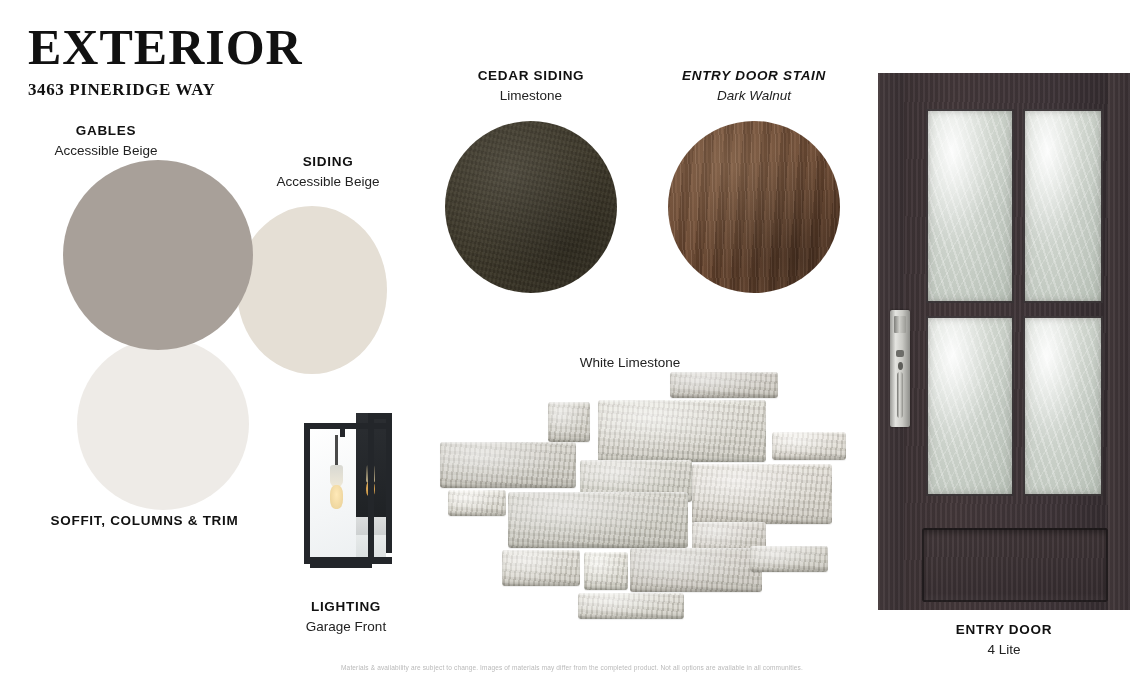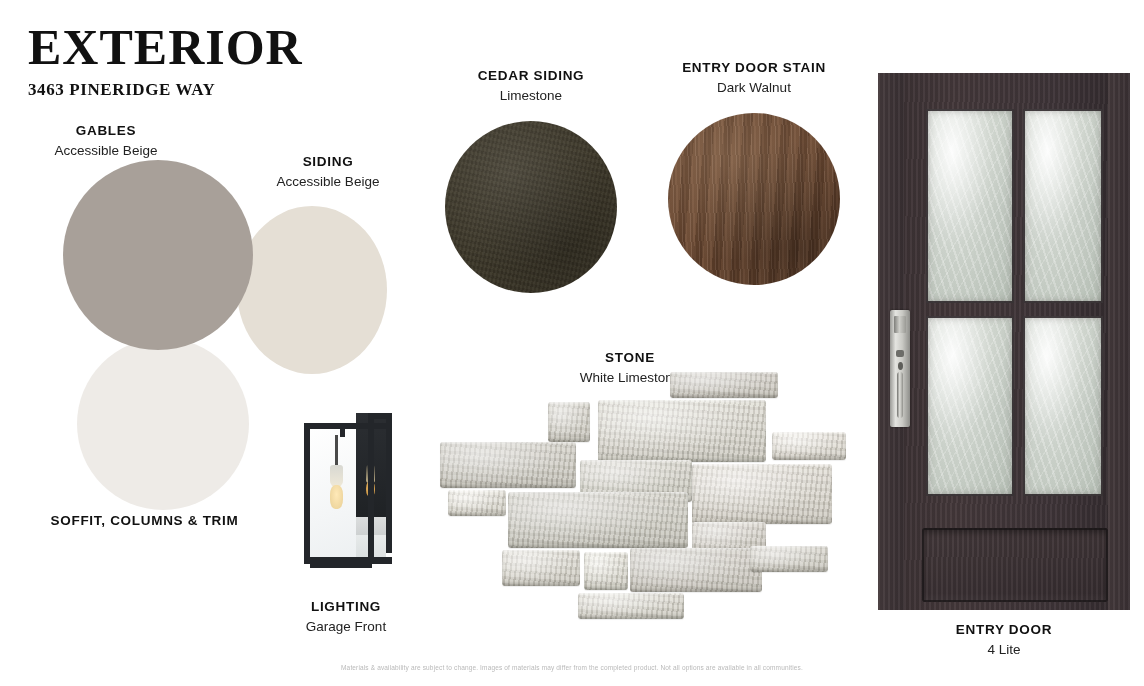--- a/index.html
+++ b/index.html
@@ -30,21 +30,21 @@
   #circle-gables{left:63px;top:152px;width:190px;height:190px;background:#a8a099;z-index:3;}
   #circle-siding{left:237px;top:198px;width:150px;height:168px;background:#e5dfd5;border-radius:50%;z-index:1;}
   #circle-soffit{left:77px;top:330px;width:172px;height:172px;background:#eeebe7;z-index:2;}
 
   #label-gables{position:absolute;left:26px;top:115px;width:160px;text-align:center;}
   #label-siding{position:absolute;left:253px;top:146px;width:150px;text-align:center;}
   #label-soffit{position:absolute;left:22px;top:505px;width:245px;text-align:center;}
 
   
   #stain-cedar-group{position:absolute;left:432px;top:68px;width:198px;}
-  #stain-door-group{position:absolute;left:650px;top:60px;width:208px;}
+  #stain-door-group{position:absolute;left:650px;top:68px;width:208px;font-style:italic;}
   .stain-labels{text-align:center;}
   .stain-disc{width:172px;height:172px;border-radius:50%;margin:18px auto 0;position:relative;overflow:hidden;}
   #disc-cedar{
     background:
       radial-gradient(circle at 38% 30%, rgba(255,255,255,.10), rgba(0,0,0,0) 60%),
       radial-gradient(circle at 70% 72%, rgba(0,0,0,.22), rgba(0,0,0,0) 55%),
       repeating-linear-gradient(102deg, rgba(255,255,255,.035) 0 2px, rgba(0,0,0,.04) 2px 4px),
       repeating-linear-gradient(12deg, rgba(0,0,0,.05) 0 3px, rgba(255,255,255,.02) 3px 6px),
       #3a3527;
   }
@@ -214,21 +214,20 @@
       <div class="lt" style="left:46px;top:20px;width:5px;height:12px;"></div>
     </div>
     <div id="label-lighting">
       <div class="lbl-title">LIGHTING</div>
       <div class="lbl-sub">Garage Front</div>
     </div>
   </div>
 
   <div id="stone-group">
     <div id="label-stone">
-      <div class="lbl-title">STONE</div>
       <div class="lbl-sub">White Limestone</div>
     </div>
     <div id="stone-wall">
         <div class="stone" style="left: 250px; top: 22px; width: 108px; height: 26px; filter: hue-rotate(-4deg) brightness(0.97);"></div>
         <div class="stone" style="left: 128px; top: 52px; width: 42px; height: 40px; filter: hue-rotate(0deg) brightness(0.988);"></div>
         <div class="stone" style="left: 178px; top: 50px; width: 168px; height: 62px; filter: hue-rotate(4deg) brightness(1.006);"></div>
         <div class="stone" style="left: 352px; top: 82px; width: 74px; height: 28px; filter: hue-rotate(-4deg) brightness(1.024);"></div>
         <div class="stone" style="left: 20px; top: 92px; width: 136px; height: 46px; filter: hue-rotate(0deg) brightness(0.97);"></div>
         <div class="stone" style="left: 160px; top: 110px; width: 112px; height: 42px; filter: hue-rotate(4deg) brightness(0.988);"></div>
         <div class="stone" style="left: 272px; top: 114px; width: 140px; height: 60px; filter: hue-rotate(-4deg) brightness(1.006);"></div>

